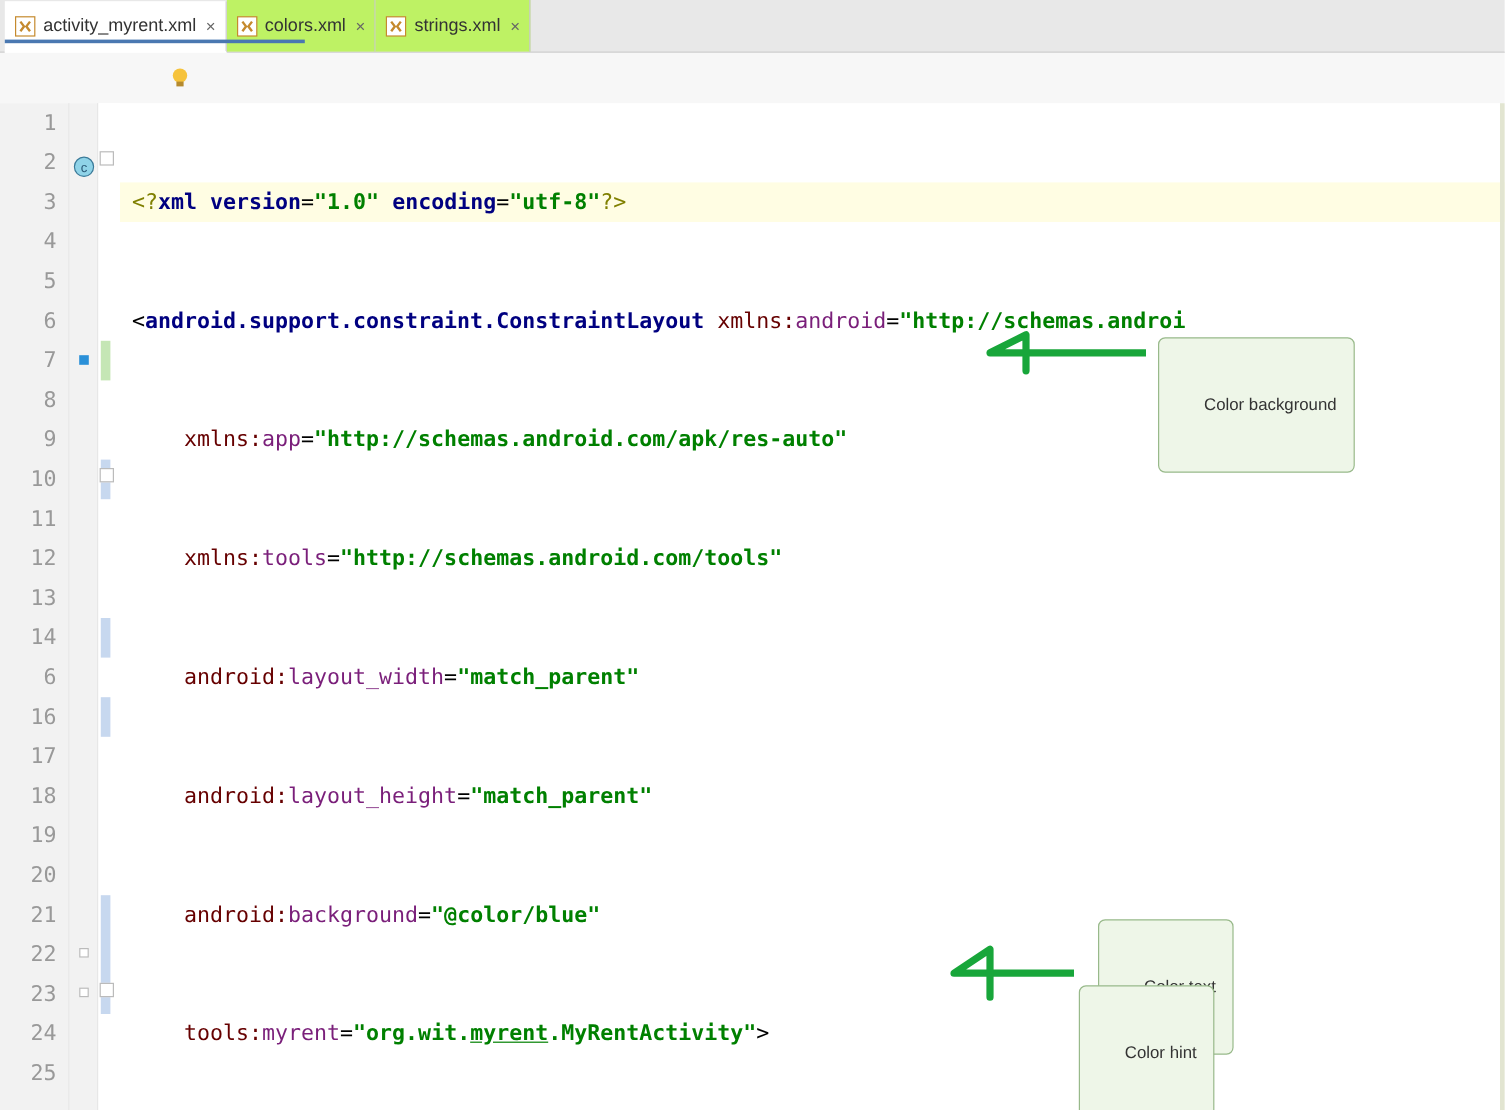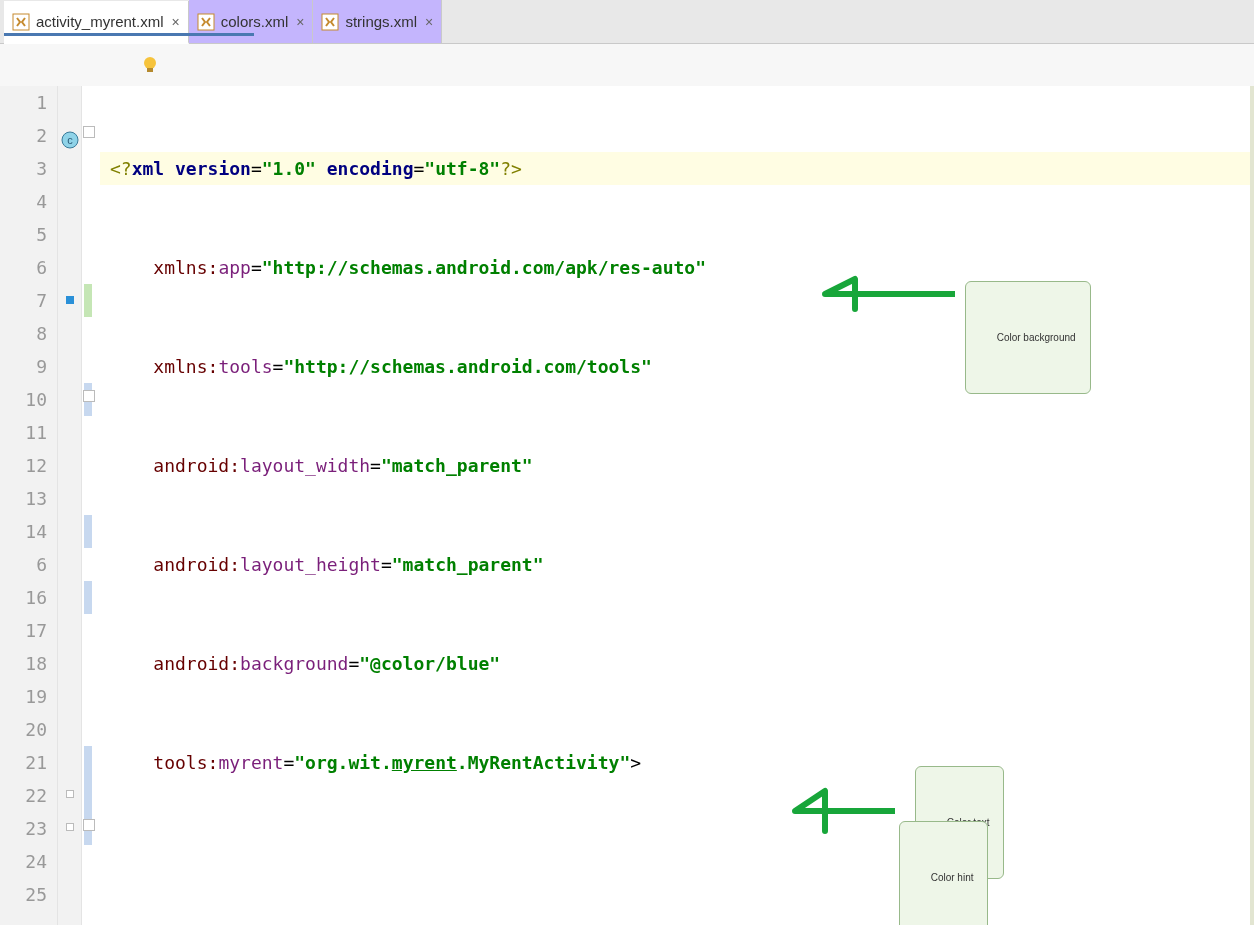--- a/index.html
+++ b/index.html
@@ -20,21 +20,21 @@
     background: #e8e8e8;
     border-bottom: 1px solid #c9c9c9;
     height: 44px;
     padding-left: 4px;
   }
   .tab {
     display: flex;
     align-items: center;
     gap: 6px;
     padding: 0 8px;
-    background: #c4b5fd;
+    background: #bef264;
     border-right: 1px solid #c9c9c9;
     font-family: "Segoe UI", Arial, sans-serif;
     font-size: 15px;
     color: #333;
     cursor: pointer;
   }
   .tab.active {
     background: #fff;
     border-bottom: 2px solid #fff;
     position: relative;
@@ -139,21 +139,21 @@
   .olive { color: #808000; }
   .underline { text-decoration: underline; margin-top: 40px; }
 
   
   .annotation-box {
     position: absolute;
     background: #eef6e8;
     border: 1px solid #98b98a;
     border-radius: 6px;
     font-family: Arial, sans-serif;
-    font-size: 10px;
+    font-size: 14px;
     color: #333;
     padding: 6px 14px;
   }
   .arrow {
     position: absolute;
     stroke: #18a63a;
     fill: none;
   }
 
   .blue-square {
@@ -269,20 +269,21 @@
     <span class="blue-strip" style="top:429px;height:33px"></span>
     <span class="blue-strip" style="top:495px;height:33px"></span>
     <span class="blue-strip" style="top:660px;height:99px"></span>
     <span class="fold-toggle" style="top:40px"></span>
     <span class="fold-toggle" style="top:304px"></span>
     <span class="fold-toggle" style="top:733px"></span>
   </div>
 
   <div class="code">
     <div class="line hl"><span class="olive">&lt;?</span><span class="tag">xml version</span><span>=</span><span class="val">"1.0"</span><span class="tag"> encoding</span><span>=</span><span class="val">"utf-8"</span><span class="olive">?&gt;</span></div>
+    <div class="line"><span>&lt;</span><span class="tag">android.support.constraint.ConstraintLayout</span><span class="ns"> xmlns:</span><span class="attr">android</span><span>=</span><span class="val">"http://schemas.androi</span></div>
     <div class="line"><span class="ns">    xmlns:</span><span class="attr">app</span><span>=</span><span class="val">"http://schemas.android.com/apk/res-auto"</span></div>
     <div class="line"><span class="ns">    xmlns:</span><span class="attr">tools</span><span>=</span><span class="val">"http://schemas.android.com/tools"</span></div>
     <div class="line"><span class="ns">    android:</span><span class="attr">layout_width</span><span>=</span><span class="val">"match_parent"</span></div>
     <div class="line"><span class="ns">    android:</span><span class="attr">layout_height</span><span>=</span><span class="val">"match_parent"</span></div>
     <div class="line"><span class="ns">    android:</span><span class="attr">background</span><span>=</span><span class="val">"@color/blue"</span></div>
     <div class="line"><span class="ns">    tools:</span><span class="attr">myrent</span><span>=</span><span class="val">"org.wit.</span><span class="val underline">myrent</span><span class="val">.MyRentActivity"</span><span>&gt;</span></div>
     
     
     
     

